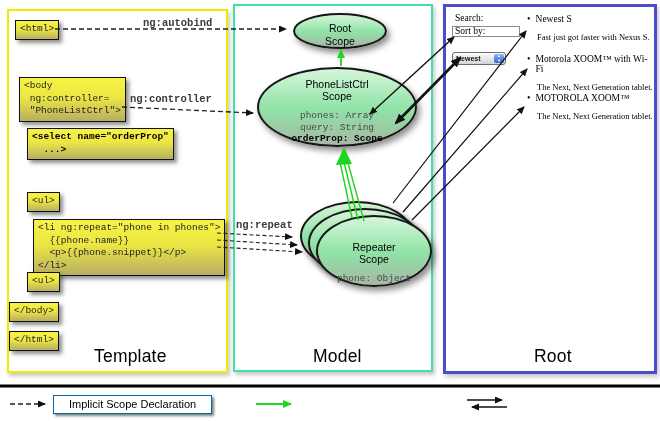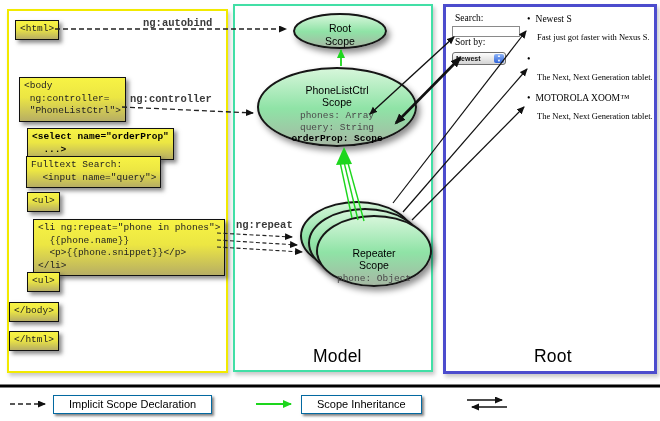--- a/index.html
+++ b/index.html
@@ -16,21 +16,21 @@
         background:linear-gradient(180deg,#f7f344 0%,#ece643 45%,#b7ae64 100%);
         border:1.5px solid #111;box-shadow:2.5px 3px 4px rgba(50,50,50,.55);}
   .code.bold{font-weight:bold;color:#000;}
   .nglabel{position:absolute;font:bold 10.5px/1 "Liberation Mono","DejaVu Sans Mono",monospace;color:#3a3a3a;}
 
   .scope{position:absolute;border-radius:50%;border:2px solid #161616;
          background:linear-gradient(180deg,#d6f6da 0%,#8fe3a6 52%,#a6b8a4 100%);
          box-shadow:3px 4px 6px rgba(0,0,0,.45);
          display:flex;flex-direction:column;align-items:center;justify-content:flex-end;text-align:center;}
   .scope-title{font:10.5px/1.18 "Liberation Sans",sans-serif;color:#000;white-space:pre;}
-  .scope-props{font:9.5px/1.22 "Liberation Mono","DejaVu Sans Mono",monospace;color:#4a4a4a;white-space:pre;margin-top:2px;}
+  .scope-props{font:9.5px/1.22 "Liberation Mono","DejaVu Sans Mono",monospace;color:#4a4a4a;white-space:pre;margin-top:8px;}
   .scope-prop-bold{font:bold 9.5px/1.22 "Liberation Mono","DejaVu Sans Mono",monospace;color:#000;}
 
   .vlabel{position:absolute;font:9.5px "Liberation Serif",serif;color:#000;}
   .vinput{position:absolute;left:452px;top:26px;width:62px;height:9px;border:1px solid #8a8a8a;
           background:#fff;font:8px "Liberation Serif",serif;padding:0 2px;}
   .vselect{position:absolute;left:452px;top:52px;width:54px;height:13px;border:1px solid #6f6f6f;
            border-radius:3px;background:linear-gradient(#fdfdfd,#d4d4d4);
            display:flex;align-items:center;box-sizing:border-box;}
   .vsel-text{font:bold 7px "Liberation Sans",sans-serif;color:#111;padding-left:3px;flex:1;}
   .stepper{width:10px;height:9px;margin-right:1px;border-radius:2px;
@@ -49,31 +49,30 @@
 </style>
 </head>
 <body>
 
 <div class="stage">
 
   <div class="col col-template"></div>
   <div class="col col-model"></div>
   <div class="col col-view"></div>
 
+  <div class="coltitle" style="left:94px;top:346px">Template</div>
   <div class="coltitle" style="left:313px;top:346px">Model</div>
   <div class="coltitle" style="left:534px;top:346px">Root</div>
 
   <div class="code" style="left:15px;top:20px">&lt;html&gt;</div>
   <div class="code" style="left:19px;top:77px">&lt;body
  ng:controller=
  "PhoneListCtrl"&gt;</div>
   <div class="code bold" style="left:27px;top:128px">&lt;select name="orderProp"
   ...&gt;</div>
-  <div class="code" style="left:26px;top:156px">Fulltext Search:
-  &lt;input name="query"&gt;</div>
   <div class="code" style="left:27px;top:192px">&lt;ul&gt;</div>
   <div class="code" style="left:33px;top:219px">&lt;li ng:repeat="phone in phones"&gt;
   {{phone.name}}
   &lt;p&gt;{{phone.snippet}}&lt;/p&gt;
 &lt;/li&gt;</div>
   <div class="code" style="left:27px;top:272px">&lt;ul&gt;</div>
   <div class="code" style="left:9px;top:302px">&lt;/body&gt;</div>
   <div class="code" style="left:9px;top:331px">&lt;/html&gt;</div>
 
   <div class="nglabel" style="left:143px;top:18px">ng:autobind</div>
@@ -96,52 +95,52 @@
   <div class="scope" style="left:300px;top:201px;width:110px;height:66px"></div>
   <div class="scope" style="left:308px;top:208px;width:110px;height:66px"></div>
   <div class="scope" style="left:316px;top:215px;width:112px;height:68px">
     <div class="scope-title">Repeater
 Scope</div>
     <div class="scope-props">phone: Object</div>
   </div>
 
   <div class="vlabel" style="left:455px;top:13px">Search:</div>
   <input class="vinput" type="text" value="" style="">
-  <div class="vlabel" style="left:455px;top:37px">Sort by:</div>
+  <div class="vlabel" style="left:455px;top:26px">Sort by:</div>
   <div class="vselect">
     <span class="vsel-text">Newest</span>
     <span class="stepper">
       <span>▲</span>
       <span>▼</span>
     </span>
   </div>
 
   <div class="vitem" style="top:13px">
     <div class="vtitle">
         <span class="bullet">•</span>
         <span>Newest S</span>
       </div>
     <div class="vdesc">Fast just got faster with Nexus S.</div>
   </div>
   <div class="vitem" style="top:53px">
     <div class="vtitle">
         <span class="bullet">•</span>
+        <span>Motorola XOOM™ with Wi-Fi</span>
       </div>
     <div class="vdesc">The Next, Next Generation tablet.</div>
   </div>
   <div class="vitem" style="top:92px">
     <div class="vtitle">
         <span class="bullet">•</span>
         <span>MOTOROLA XOOM™</span>
       </div>
     <div class="vdesc">The Next, Next Generation tablet.</div>
   </div>
 
   <div class="legendbox" style="left:53px;top:395px">Implicit Scope Declaration</div>
-  <div class="legendbox" style="left:301px;top:395px">Scope Inheritance</div>
 
   <svg class="overlay" viewBox="0 0 660 421" xmlns="http://www.w3.org/2000/svg">
     <defs>
       <marker id="ab" orient="auto-start-reverse" markerUnits="userSpaceOnUse" markerWidth="10" markerHeight="9" refX="7" refY="3.5">
         <path d="M0,0 L8,3.5 L0,7 Z" fill="#111"></path>
       </marker>
       <marker id="abL" orient="auto-start-reverse" markerUnits="userSpaceOnUse" markerWidth="13" markerHeight="11" refX="9" refY="4.5">
         <path d="M0,0 L11,4.5 L0,9 Z" fill="#111"></path>
       </marker>
       <marker id="ag" orient="auto-start-reverse" markerUnits="userSpaceOnUse" markerWidth="12" markerHeight="10" refX="8" refY="4">

